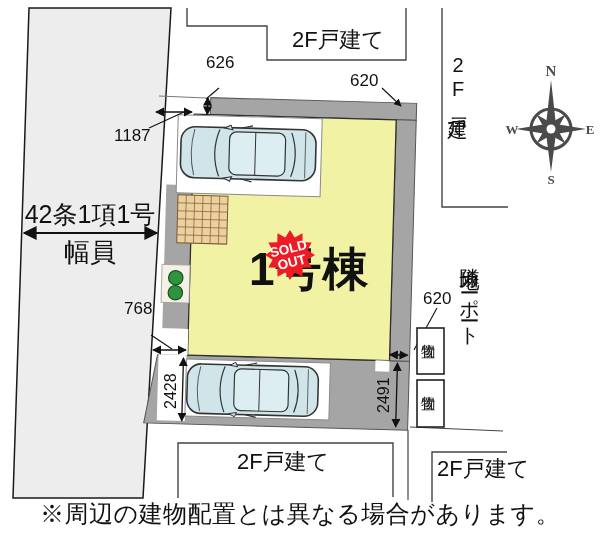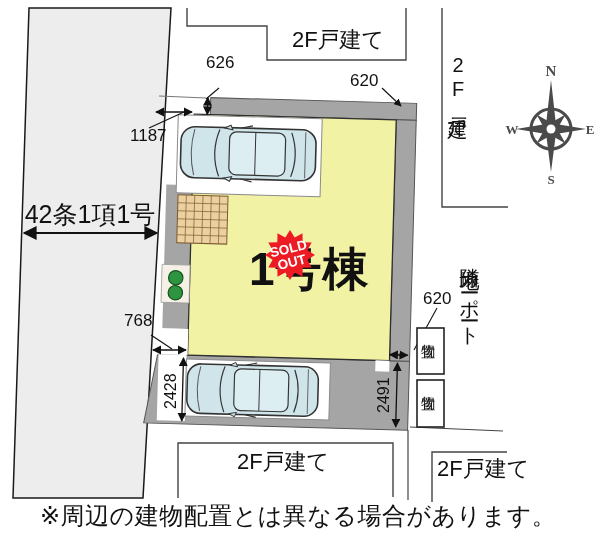--- a/index.html
+++ b/index.html
@@ -98,42 +98,43 @@
       <circle r="20" fill="none" stroke="#4a4a4a" stroke-width="3"></circle>
       <circle r="4.5" fill="#ffffff"></circle>
       <text x="0" y="-53" text-anchor="middle" font-size="15" font-weight="bold" fill="#4a4a4a" font-family="Liberation Serif, DejaVu Serif, serif">N</text>
       <text x="39" y="5" text-anchor="middle" font-size="13" font-weight="bold" fill="#4a4a4a" font-family="Liberation Serif, DejaVu Serif, serif">E</text>
       <text x="0" y="55" text-anchor="middle" font-size="13" font-weight="bold" fill="#4a4a4a" font-family="Liberation Serif, DejaVu Serif, serif">S</text>
       <text x="-39" y="5" text-anchor="middle" font-size="13" font-weight="bold" fill="#4a4a4a" font-family="Liberation Serif, DejaVu Serif, serif">W</text>
     </g>
   </svg>
 
   <div class="lbl ctr" style="left:15px;top:201px;width:150px;font-size:25px;">42条1項1号</div>
+  <div class="lbl ctr" style="left:15px;top:239px;width:150px;font-size:26px;">幅員</div>
 
   <div class="lbl ctr" style="left:268px;top:28px;width:140px;font-size:22px;">2F戸建て</div>
   <div class="lbl vtext" style="left:447px;top:54px;font-size:20px;letter-spacing:2px;">2F戸建て</div>
   <div class="lbl ctr" style="left:213px;top:450px;width:140px;font-size:22px;">2F戸建て</div>
   <div class="lbl" style="left:437px;top:457px;font-size:22px;">2F戸建て</div>
   <div class="lbl vtext" style="left:459px;top:252px;font-size:20px;letter-spacing:2.5px;">隣地カーポート</div>
   <div class="lbl vtext" style="left:421px;top:333px;font-size:14px;letter-spacing:1px;">物置</div>
   <div class="lbl vtext" style="left:421px;top:385px;font-size:14px;letter-spacing:1px;">物置</div>
 
   <div class="lbl" style="left:206px;top:54px;font-size:17px;">626</div>
   <div class="lbl" style="left:350px;top:72px;font-size:17px;">620</div>
-  <div class="lbl" style="left:114px;top:127px;font-size:17px;margin-left:16px;">1187</div>
-  <div class="lbl" style="left:124px;top:312px;font-size:17px;">768</div>
+  <div class="lbl" style="left:114px;top:127px;font-size:17px;">1187</div>
+  <div class="lbl" style="left:124px;top:300px;font-size:17px;">768</div>
   <div class="lbl rot90" style="left:163px;top:409px;font-size:16px;">2428</div>
   <div class="lbl rot90" style="left:376px;top:413px;font-size:16px;">2491</div>
   <div class="lbl" style="left:423px;top:290px;font-size:17px;">620</div>
 
   <div class="lbl bname" style="left:249px;top:245px;font-size:46px;">1号棟</div>
 
   <svg class="badge-svg" width="56" height="56" viewBox="0 0 56 56">
     <polygon points="53,28 45.4,32.7 49.7,40.5 40.7,40.7 40.5,49.7 32.7,45.4 28,53 23.3,45.4 15.5,49.7 15.3,40.7 6.3,40.5 10.6,32.7 3,28 10.6,23.3 6.3,15.5 15.3,15.3 15.5,6.3 23.3,10.6 28,3 32.7,10.6 40.5,6.3 40.7,15.3 49.7,15.5 45.4,23.3" fill="#ed1c24"></polygon>
     <g transform="rotate(-14 28 28)">
       <text x="28" y="26" text-anchor="middle" font-size="13.5" font-weight="bold" fill="#ffffff" font-family="Liberation Sans, DejaVu Sans, sans-serif">SOLD</text>
       <text x="28" y="40" text-anchor="middle" font-size="13.5" font-weight="bold" fill="#ffffff" font-family="Liberation Sans, DejaVu Sans, sans-serif">OUT</text>
     </g>
   </svg>
 
-  <div class="lbl" style="left:40px;top:503px;font-size:24px;letter-spacing:0.5px;">※周辺の建物配置とは異なる場合があります。</div>
+  <div class="lbl" style="left:40px;top:503px;font-size:24px;letter-spacing:0.5px;font-family:Liberation Mono, monospace;">※周辺の建物配置とは異なる場合があります。</div>
 
 </div>
 
 </body></html>

